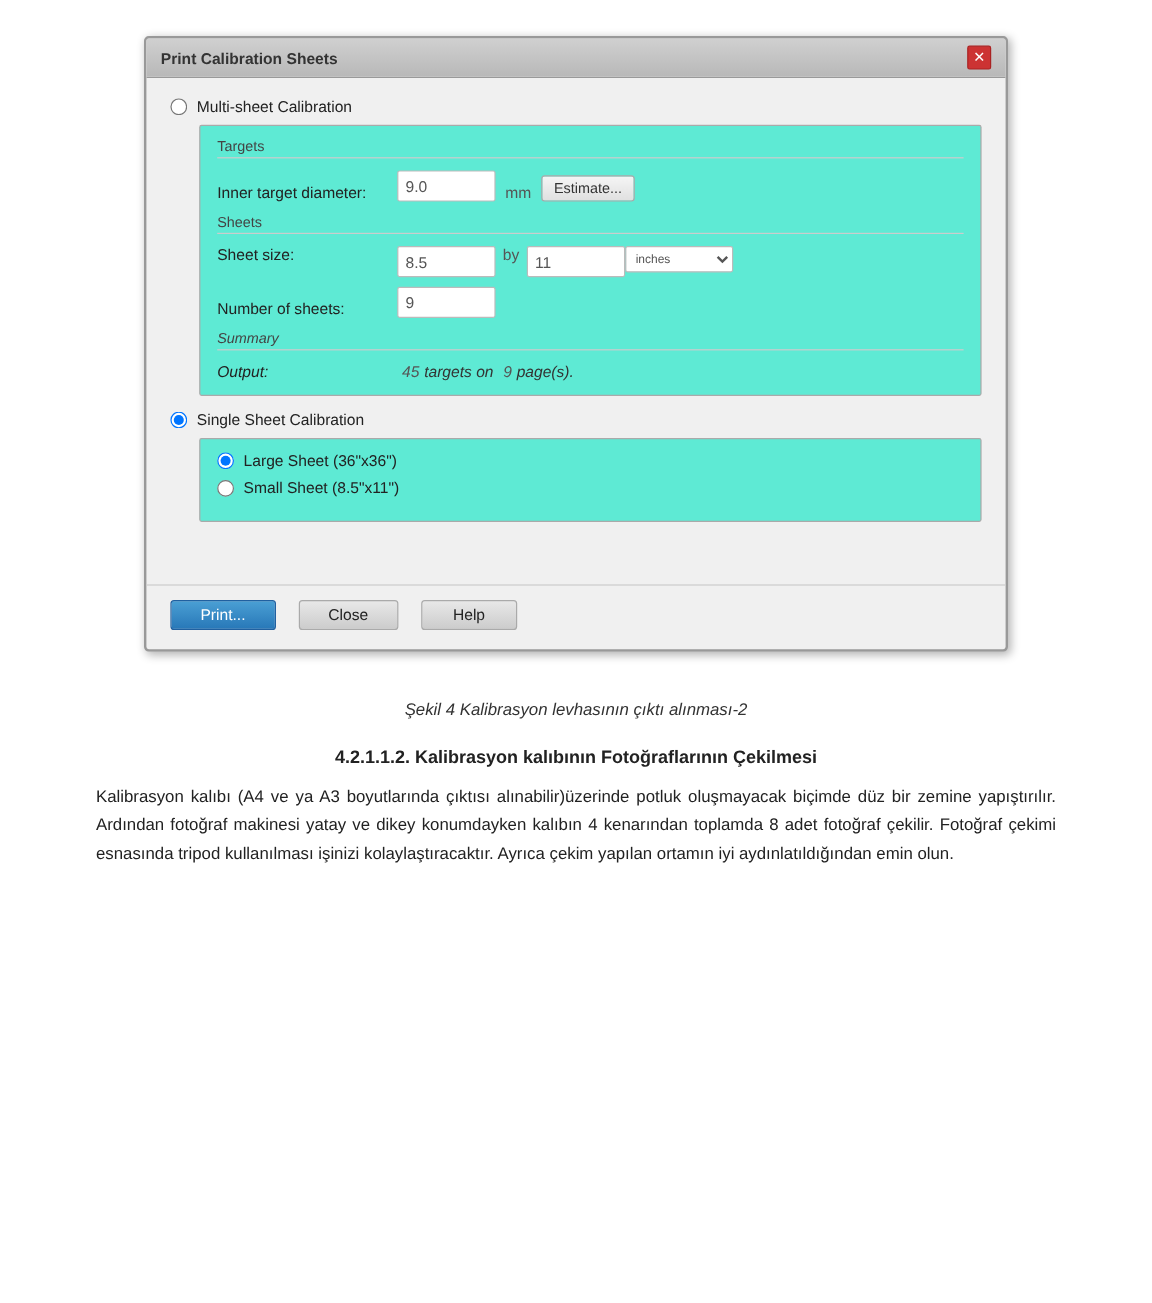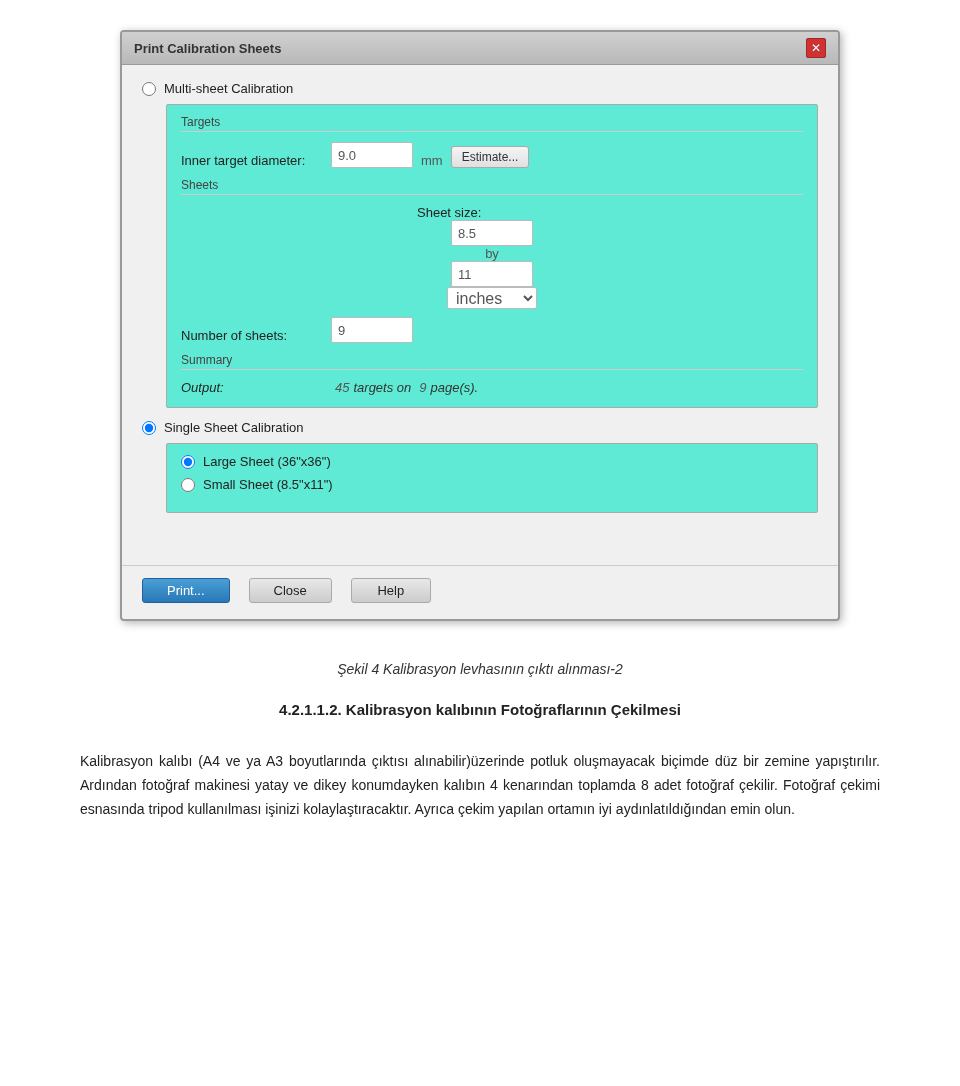--- a/index.html
+++ b/index.html
@@ -136,37 +136,36 @@
       padding: 2px 10px;
       font-size: 12px;
       color: #333;
       cursor: pointer;
       height: 22px;
     }
 
     
     .sheet-size-row {
       display: flex;
-      align-items: center;
+      align-items: flex-start;
       margin-bottom: 8px;
-      flex-direction: column;
     }
 
     .by-label {
       font-size: 13px;
       color: #555;
       margin: 0 6px;
     }
 
     .unit-select {
       border: 1px solid #bbb;
       background: #fff;
       border-radius: 2px;
       padding: 1px 4px;
-      font-size: 16px;
+      font-size: 10px;
       color: #555;
       height: 22px;
       width: 90px;
     }
 
     
     .summary-row {
       display: flex;
       align-items: flex-start;
       font-size: 13px;
@@ -241,21 +240,20 @@
     .body-text {
       font-size: 14px;
       color: #222;
       line-height: 1.7;
       text-align: justify;
       width: 100%;
     }
 
     .body-text p {
       margin-bottom: 0;
-      margin-top: 20px;
     }
   </style>
 </head>
 <body>
 
 <div class="page-wrapper">
 
   <div class="dialog-window">
 
     <div class="dialog-titlebar">
@@ -290,21 +288,21 @@
             <option>inches</option>
             <option>mm</option>
             <option>cm</option>
           </select>
         </div>
         <div class="form-row">
           <span class="form-label">Number of sheets:</span>
           <input class="form-input" type="text" value="9" style="">
         </div>
 
-        <div class="section-title" style="margin-top:10px;">Summary</div>
+        <div class="section-title" style="margin-top:10px;font-style:italic;">Summary</div>
         <div class="summary-row">
           <span class="form-label">Output:</span>
           <span class="summary-num">45</span>
           <span style="margin-right:4px;">targets on</span>
           <span class="summary-num">9</span>
           <span>page(s).</span>
         </div>
 
       </div>
 

